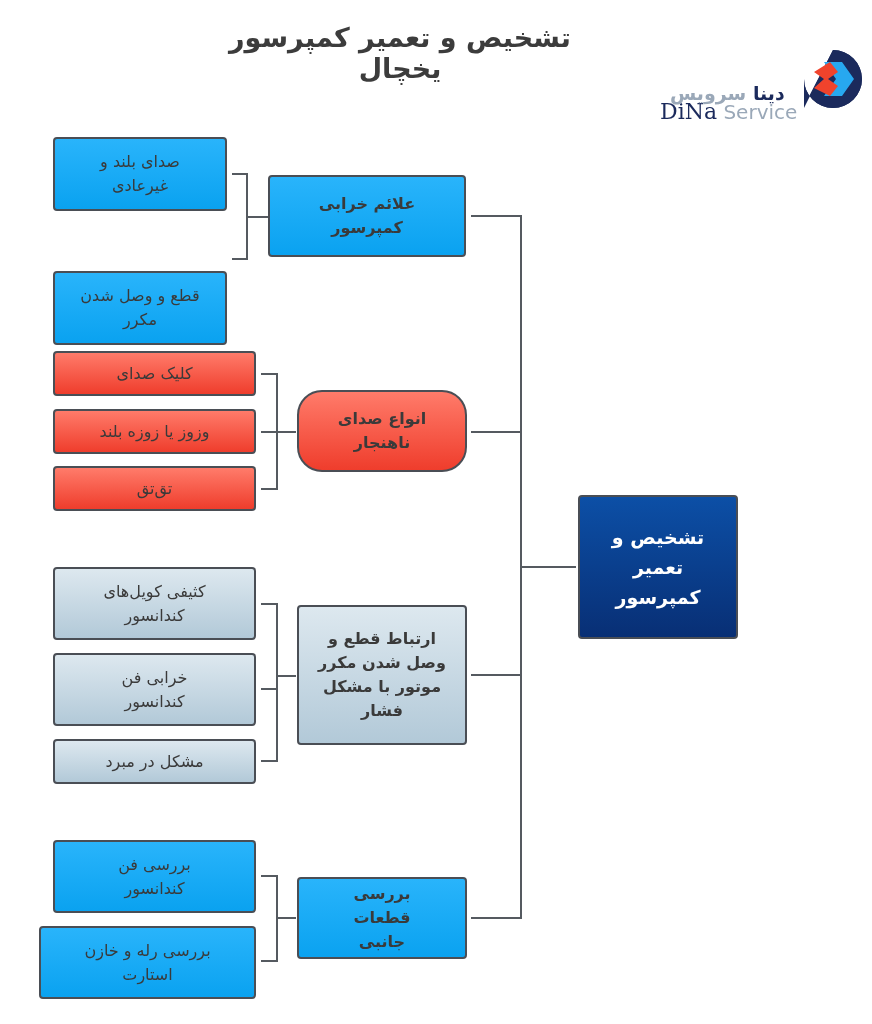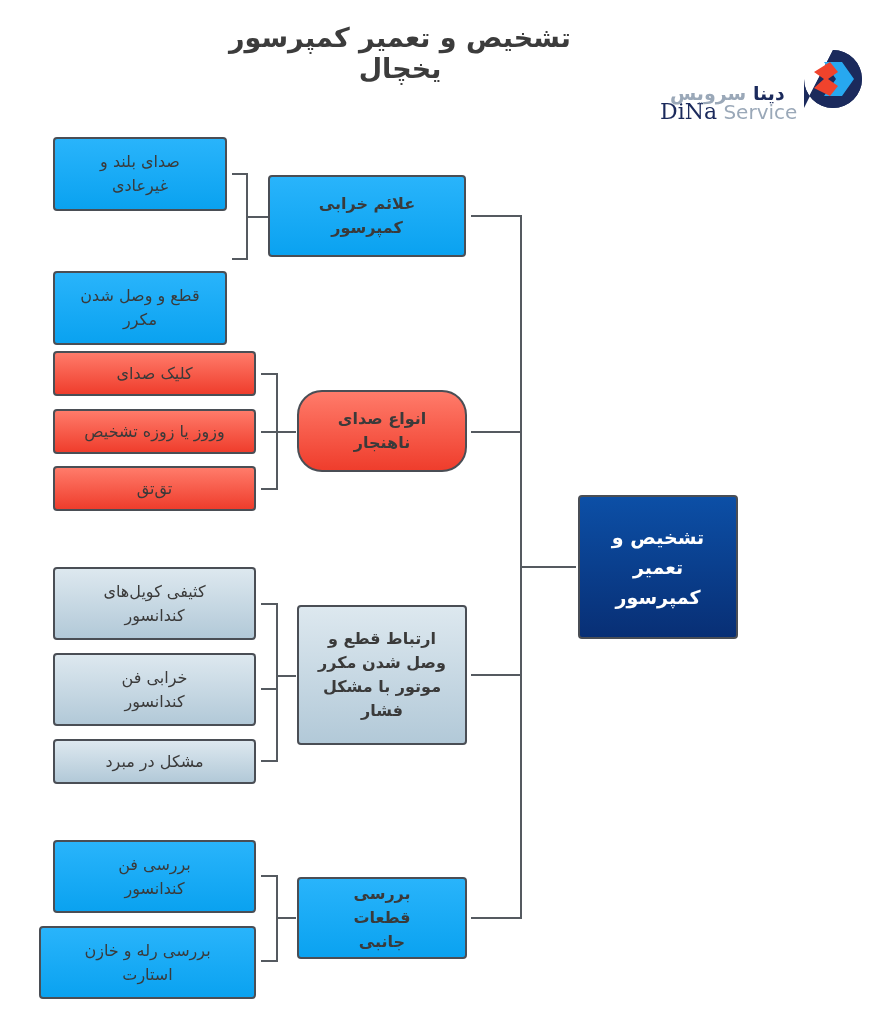--- a/index.html
+++ b/index.html
@@ -73,21 +73,21 @@
 <div class="line" style="left:276px; top:917px; width:20px; height:2px;"></div>
 
 <div class="box navy" style="left:578px; top:495px; width:160px; height:144px; padding: 4px 22px;">تشخیص و تعمیر کمپرسور</div>
 
 <div class="box blue mid" style="left:268px; top:175px; width:198px; height:82px; padding: 4px 40px;">علائم خرابی کمپرسور</div>
 <div class="box blue" style="left:53px; top:137px; width:174px; height:74px; padding: 4px 28px;">صدای بلند و غیرعادی</div>
 <div class="box blue" style="left:53px; top:223px; width:174px; height:74px; padding: 4px 14px; margin-top: 48px;">قطع و وصل شدن مکرر</div>
 
 <div class="box red mid" style="left:297px; top:390px; width:170px; height:82px; padding: 4px 30px; border-radius: 25px;">انواع صدای ناهنجار</div>
 <div class="box red" style="left:53px; top:351px; width:203px; height:45px;">کلیک صدای</div>
-<div class="box red" style="left:53px; top:409px; width:203px; height:45px;">وزوز یا زوزه تشخیص</div>
+<div class="box red" style="left:53px; top:409px; width:203px; height:45px;">وزوز یا زوزه بلند</div>
 <div class="box red" style="left:53px; top:466px; width:203px; height:45px;">تق‌تق</div>
 
 <div class="box gray mid" style="left:297px; top:605px; width:170px; height:140px; padding: 4px 16px;">ارتباط قطع و وصل شدن مکرر موتور با مشکل فشار</div>
 <div class="box gray" style="left:53px; top:567px; width:203px; height:73px; padding: 4px 30px;">کثیفی کویل‌های کندانسور</div>
 <div class="box gray" style="left:53px; top:653px; width:203px; height:73px; padding: 4px 50px;">خرابی فن کندانسور</div>
 <div class="box gray" style="left:53px; top:739px; width:203px; height:45px;">مشکل در مبرد</div>
 
 <div class="box blue mid" style="left:297px; top:877px; width:170px; height:82px; padding: 4px 34px;">بررسی قطعات جانبی</div>
 <div class="box blue" style="left:53px; top:840px; width:203px; height:73px; padding: 16px 50px;">بررسی فن کندانسور</div>
 <div class="box blue" style="left:39px; top:926px; width:217px; height:73px; padding: 4px 40px;">بررسی رله و خازن استارت</div>

